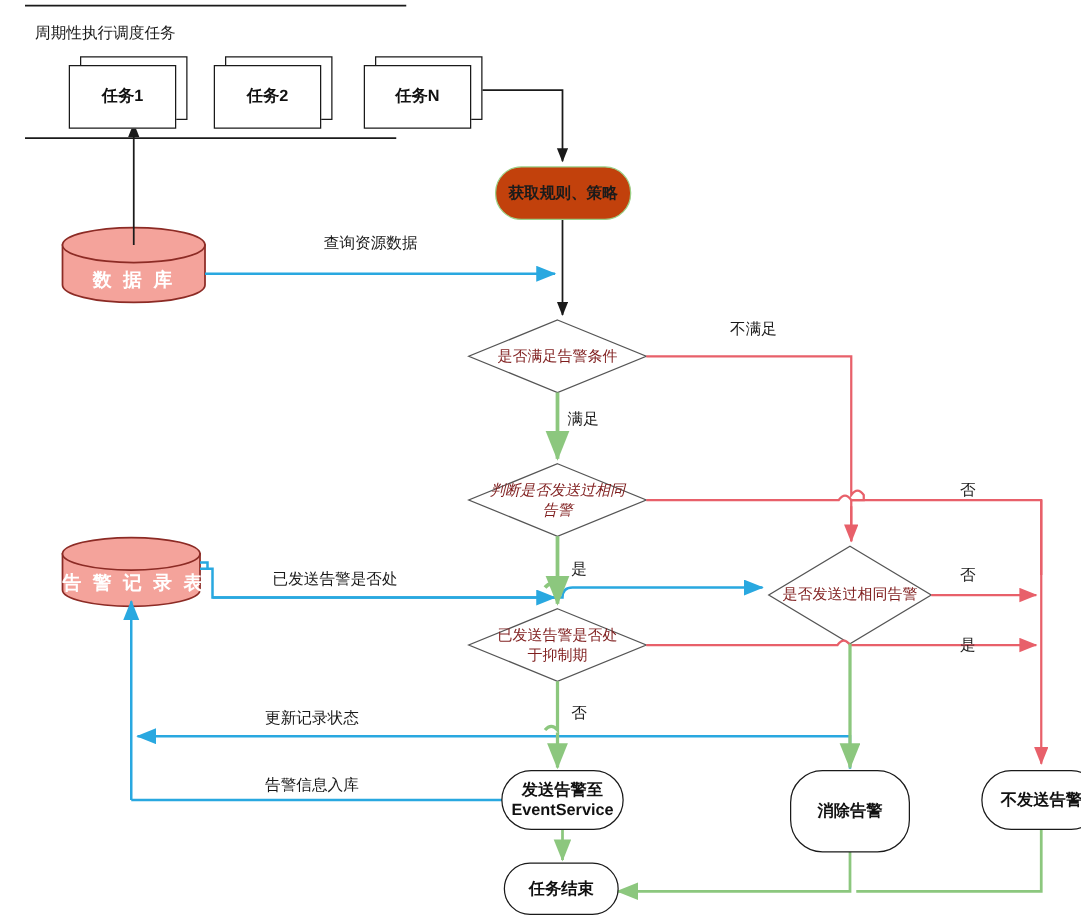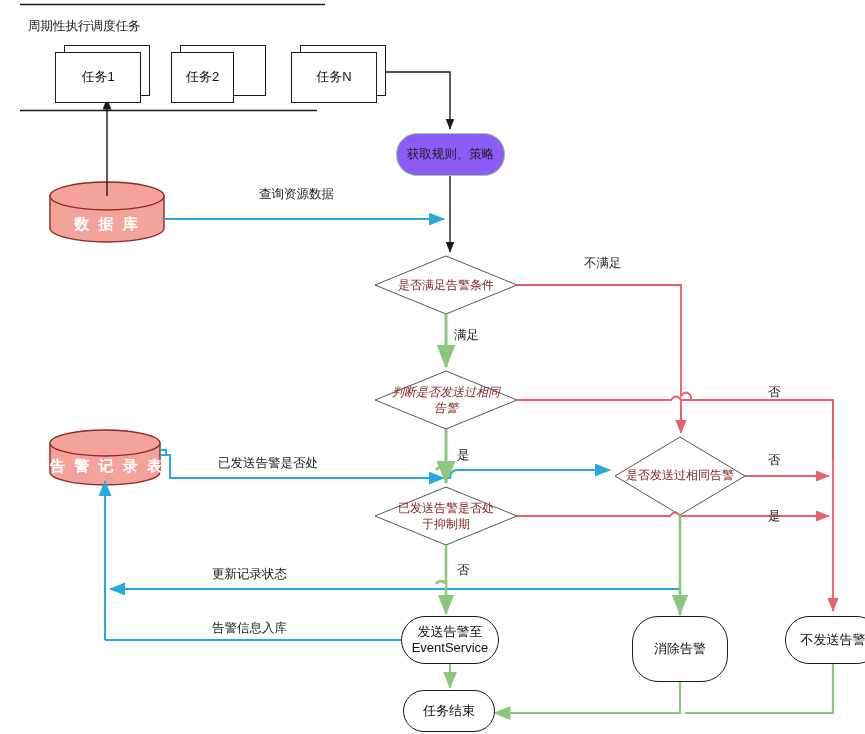--- a/index.html
+++ b/index.html
@@ -3,27 +3,27 @@
 <meta charset="utf-8">
 <style>
   html,body{margin:0;padding:0;background:#ffffff;}
   body{
     font-family:"Liberation Sans","DejaVu Sans",sans-serif;
     width:865px;height:734px;position:relative;overflow:hidden;
   }
   #canvas{position:relative;width:865px;height:734px;margin-left:20px;}
   svg.layer{position:absolute;left:0;top:0;width:865px;height:734px;}
   .node{position:absolute;display:flex;align-items:center;justify-content:center;
-        text-align:center;box-sizing:border-box;line-height:1.25;}
+        text-align:center;box-sizing:border-box;line-height:1.25;font-weight:bold;}
   .taskbox{
     background:#ffffff;border:1px solid #1a1a1a;font-size:13px;color:#111111;
   }
   .taskshadow{background:#ffffff;border:1px solid #1a1a1a;}
   .greenpill{
-    background:#8b5cf6;border:1px solid #9bcf86;border-radius:21px;
+    background:#c2410c;border:1px solid #9bcf86;border-radius:21px;
     font-size:12.5px;color:#1b1b1b;
   }
   .pill{
     background:#ffffff;border:1px solid #1a1a1a;border-radius:26px;
     font-size:13px;color:#111111;
   }
   .dbtext{
     position:absolute;color:#ffffff;font-family:"DejaVu Serif","Liberation Serif",serif;
     font-size:15px;font-weight:bold;letter-spacing:2px;text-align:center;
     pointer-events:none;white-space:nowrap;
@@ -122,21 +122,21 @@
 
     <path d="M813,664 L813,713 L665,713" fill="none" stroke="#8cc77e" stroke-width="2.2"></path>
   </svg>
 
   <div class="swimtitle" style="left:8px;top:18px;">周期性执行调度任务</div>
 
   <div class="node taskshadow" style="left:44px;top:45px;width:86px;height:51px;"></div>
   <div class="node taskbox" style="left:35px;top:52px;width:86px;height:51px;">任务1</div>
 
   <div class="node taskshadow" style="left:160px;top:45px;width:86px;height:51px;"></div>
-  <div class="node taskbox" style="left:151px;top:52px;width:63px;height:51px;">任务2</div>
+  <div class="node taskbox" style="left:151px;top:52px;width:86px;height:51px;">任务2</div>
 
   <div class="node taskshadow" style="left:280px;top:45px;width:86px;height:51px;"></div>
   <div class="node taskbox" style="left:271px;top:52px;width:86px;height:51px;">任务N</div>
 
   <div class="dbtext" style="left:30px;top:215px;width:114px;">数 据 库</div>
   <div class="dbtext" style="left:30px;top:457px;width:110px;">告 警 记 录 表</div>
 
   <div class="node greenpill" style="left:376px;top:133px;width:109px;height:43px;">获取规则、策略</div>
 
   <div class="dialabel" style="left:356px;top:278px;width:140px;">是否满足告警条件</div>

